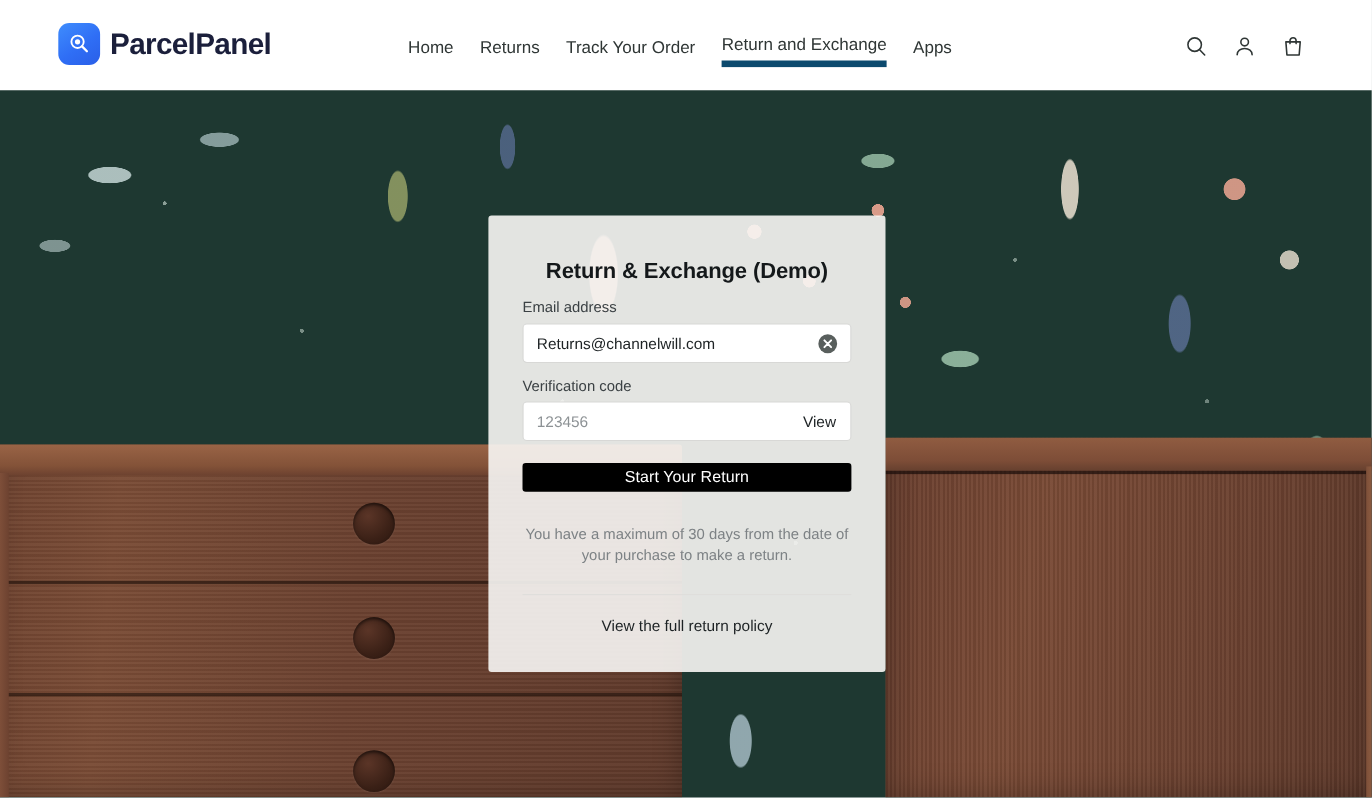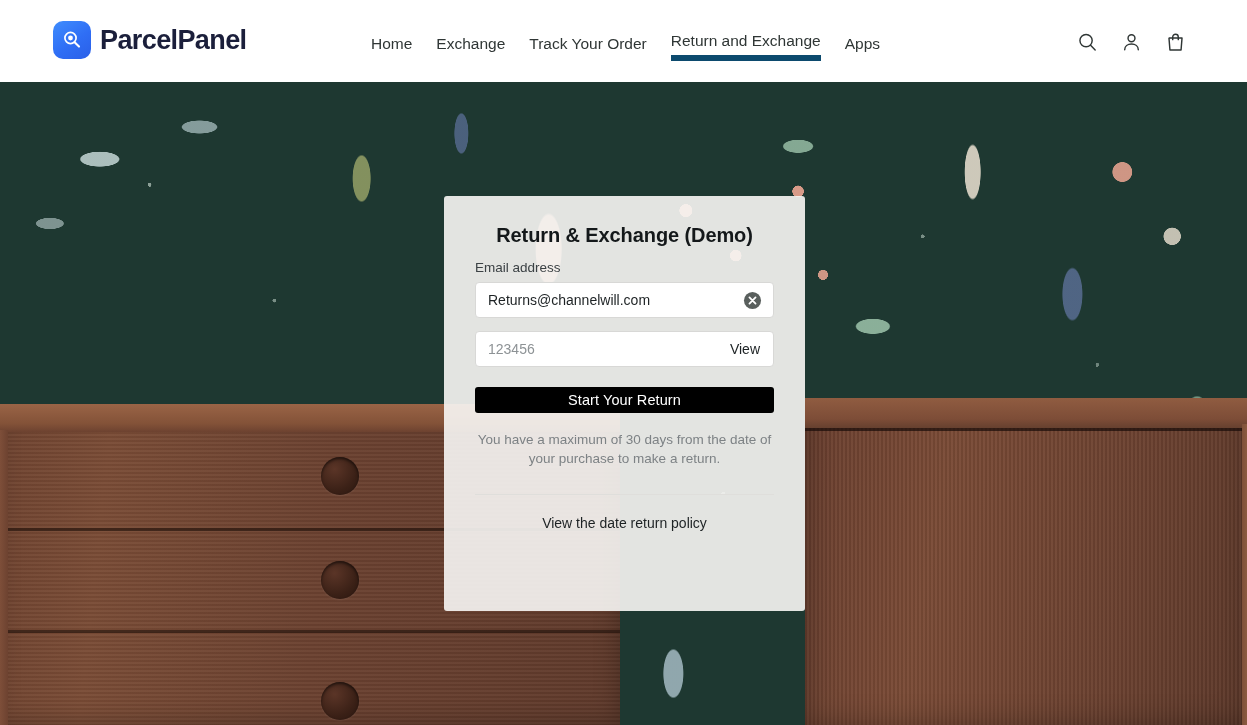--- a/index.html
+++ b/index.html
@@ -225,21 +225,21 @@
 
   
   .return-card {
     position: absolute;
     left: 444px;
     top: 196px;
     width: 361px;
     height: 415px;
     background: rgba(248,247,245,.90);
     border-radius: 3px;
-    padding: 0 31px;
+    padding: 12px 31px;
     z-index: 30;
   }
 
   .card-title {
     margin-top: 28px;
     text-align: center;
     font-size: 20px;
     font-weight: 700;
     color: #14181a;
     letter-spacing: -0.1px;
@@ -303,21 +303,21 @@
     color: #ffffff;
     border: none;
     border-radius: 3px;
     font-family: "Liberation Sans", sans-serif;
     font-size: 14.5px;
     cursor: pointer;
     letter-spacing: .1px;
   }
 
   .help-note {
-    margin-top: 17px;
+    margin-top: 29px;
     text-align: center;
     font-size: 13.5px;
     line-height: 19px;
     color: #7d8285;
     padding: 0 2px;
   }
 
   .card-divider {
     margin-top: 26px;
     height: 1px;
@@ -347,21 +347,21 @@
           <circle cx="10.5" cy="10" r="5.6" stroke="#ffffff" stroke-width="1.7"></circle>
           <circle cx="10.5" cy="10" r="2.4" fill="#ffffff"></circle>
           <path d="M14.6 14.2 L19 18.6" stroke="#ffffff" stroke-width="2.1" stroke-linecap="round"></path>
         </svg>
       </span>
       <span class="brand-name">ParcelPanel</span>
     </a>
 
     <nav class="main-nav">
       <a class="nav-link" href="#">Home</a>
-      <a class="nav-link" href="#">Exchange</a>
+      <a class="nav-link" href="#">Returns</a>
       <a class="nav-link" href="#">Track Your Order</a>
       <a class="nav-link is-active" href="#">Return and Exchange</a>
       <a class="nav-link" href="#">Apps</a>
     </nav>
 
     <div class="header-actions">
       <button class="icon-btn">
         <svg width="23" height="23" viewBox="0 0 24 24" fill="none">
           <circle cx="10.5" cy="10" r="6.4" stroke="#2f3635" stroke-width="1.5"></circle>
           <path d="M15.2 14.8 L20 19.8" stroke="#2f3635" stroke-width="1.5" stroke-linecap="round"></path>
@@ -413,28 +413,29 @@
         <button class="clear-icon-btn">
           <svg width="19" height="19" viewBox="0 0 20 20">
             <circle cx="10" cy="10" r="9" fill="#595f5d"></circle>
             <path d="M6.8 6.8 L13.2 13.2 M13.2 6.8 L6.8 13.2" stroke="#ffffff" stroke-width="1.9" stroke-linecap="round"></path>
           </svg>
         </button>
       </div>
     </div>
 
     <div class="field-group">
+      <label class="field-label">Verification code</label>
       <div class="input-shell">
         <input class="text-input" type="text" placeholder="123456" style="">
         <a class="send-link" href="#">View</a>
       </div>
     </div>
 
     <button class="primary-btn">Start Your Return</button>
 
     <p class="help-note">You have a maximum of 30 days from the date of your purchase to make a return.</p>
 
     <div class="card-divider"></div>
 
-    <a class="policy-link" href="#">View the date return policy</a>
+    <a class="policy-link" href="#">View the full return policy</a>
   </section>
 
 </div>
 
 </body></html>

